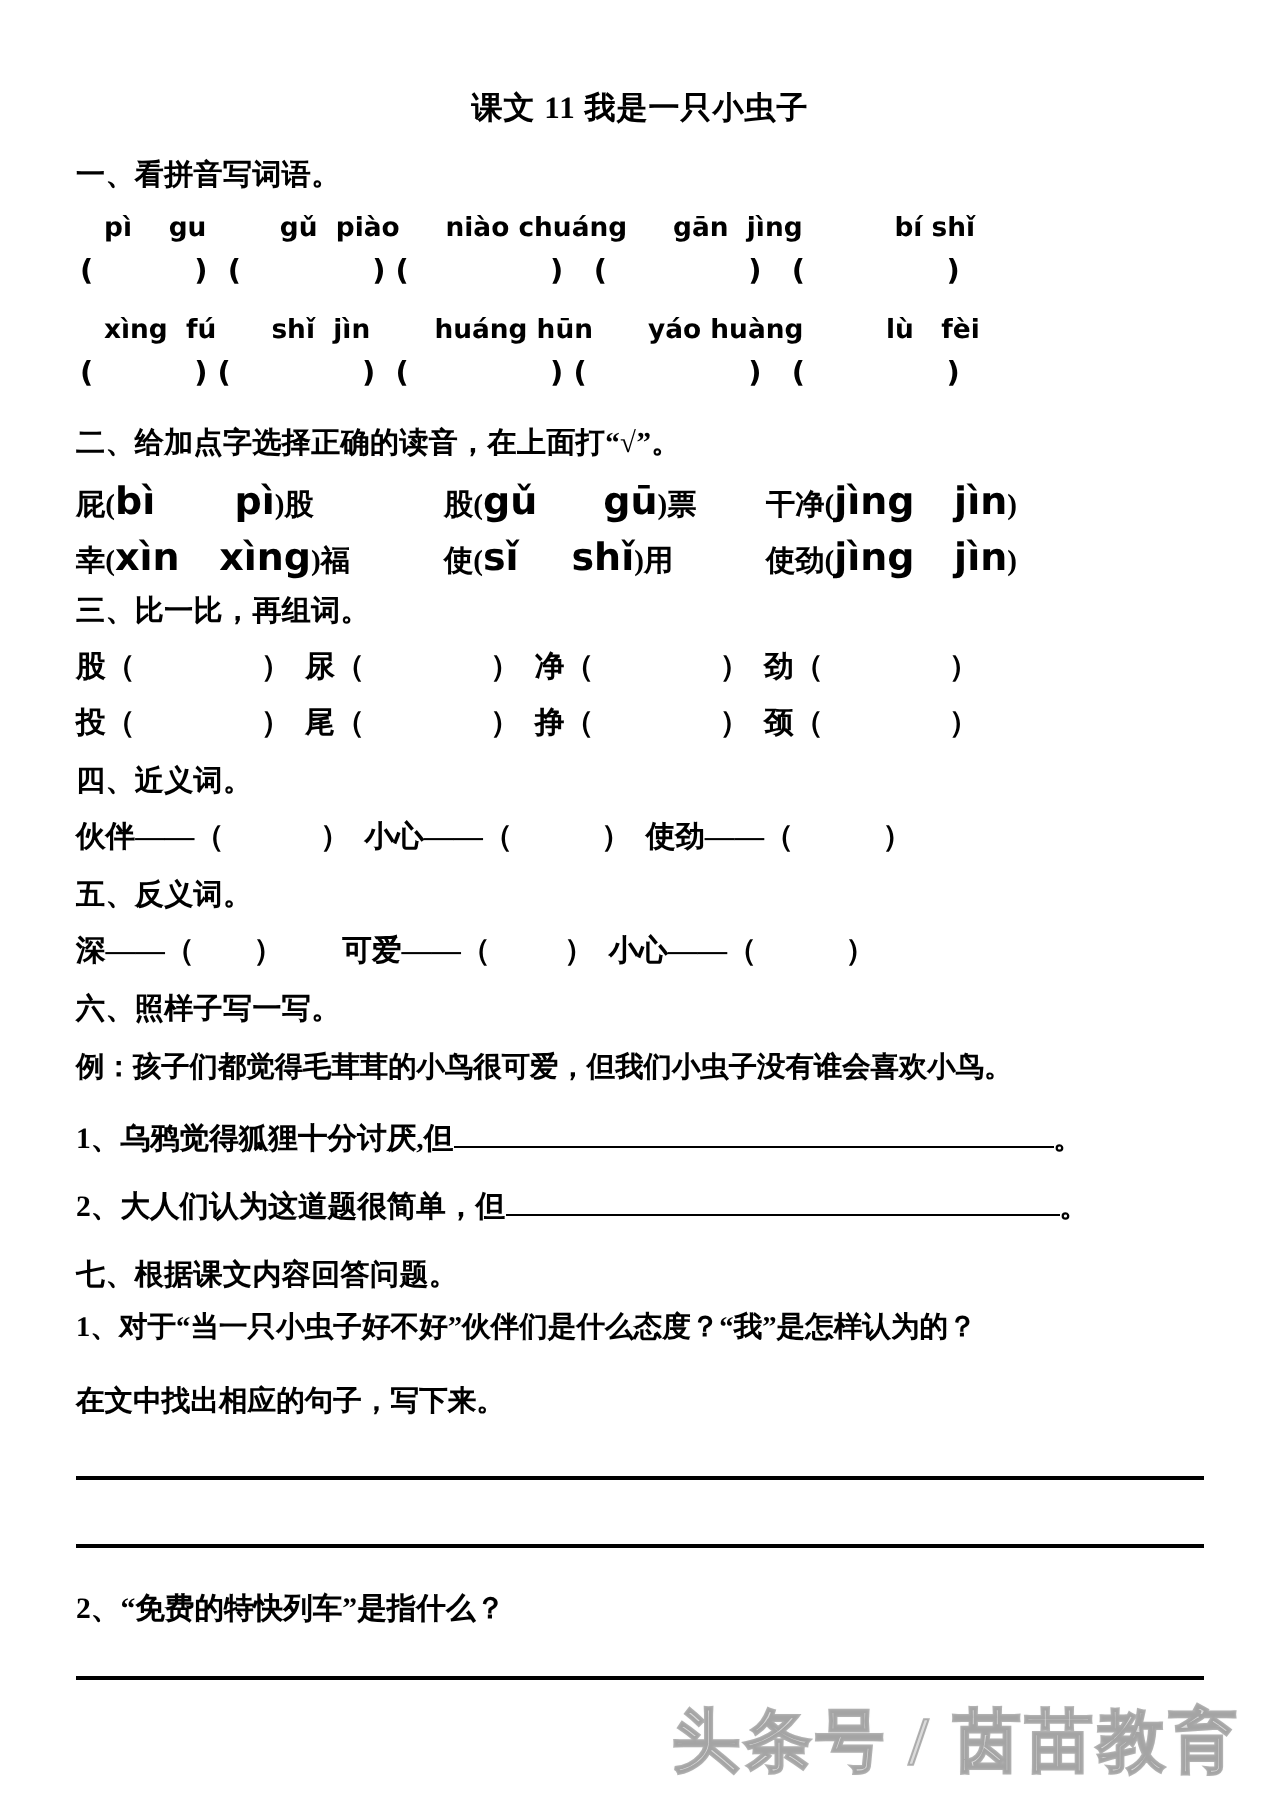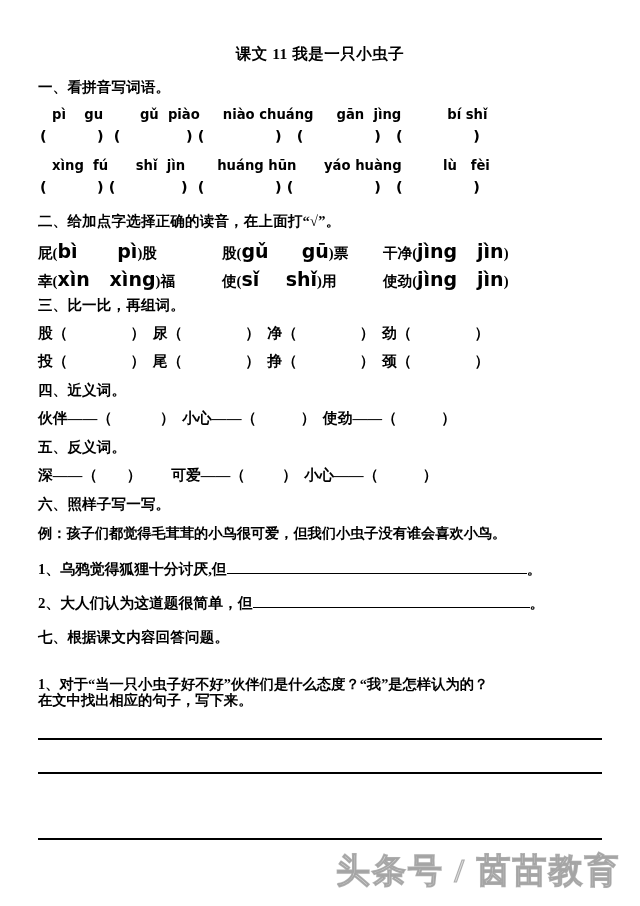--- a/index.html
+++ b/index.html
@@ -151,24 +151,25 @@
   <div class="ln heading" style="left:38px; top:495px;">六、照样子写一写。</div>
 
   <div class="ln body-line" style="left:38px; top:466px;">深——（        ）        可爱——（          ）  小心——（            ）</div>
   <div class="ln body-line" style="left:38px; top:524px; font-size:14.2px;">例：孩子们都觉得毛茸茸的小鸟很可爱，但我们小虫子没有谁会喜欢小鸟。</div>
 
   <div class="ln body-line" style="left:38px; top:559px;"><span>1、乌鸦觉得狐狸十分讨厌,但</span><span class="inline-rule" style="width:300px;"></span><span>。</span></div>
 
   <div class="ln body-line" style="left:38px; top:593px;"><span>2、大人们认为这道题很简单，但</span><span class="inline-rule" style="width:277px;"></span><span>。</span></div>
 
   <div class="ln heading" style="left:38px; top:628px;">七、根据课文内容回答问题。</div>
-  <div class="ln body-line" style="left:38px; top:675px; font-size:14.3px;">1、对于“当一只小虫子好不好”伙伴们是什么态度？“我”是怎样认为的？</div>
+  <div class="ln body-line" style="left:38px; top:654px; font-size:14.3px;">1、对于“当一只小虫子好不好”伙伴们是什么态度？“我”是怎样认为的？</div>
   <div class="ln body-line" style="left:38px; top:691px; font-size:14.3px;">在文中找出相应的句子，写下来。</div>
 
   <div class="rule" style="left:38px; top:738px; width:564px;"></div>
   <div class="rule" style="left:38px; top:772px; width:564px;"></div>
 
+  <div class="ln body-line" style="left:38px; top:795px;">2、“免费的特快列车”是指什么？</div>
 
   <div class="rule" style="left:38px; top:838px; width:564px;"></div>
 
   <div class="watermark">头条号 / 茵苗教育</div>
 
 </div>
 
 </body></html>

